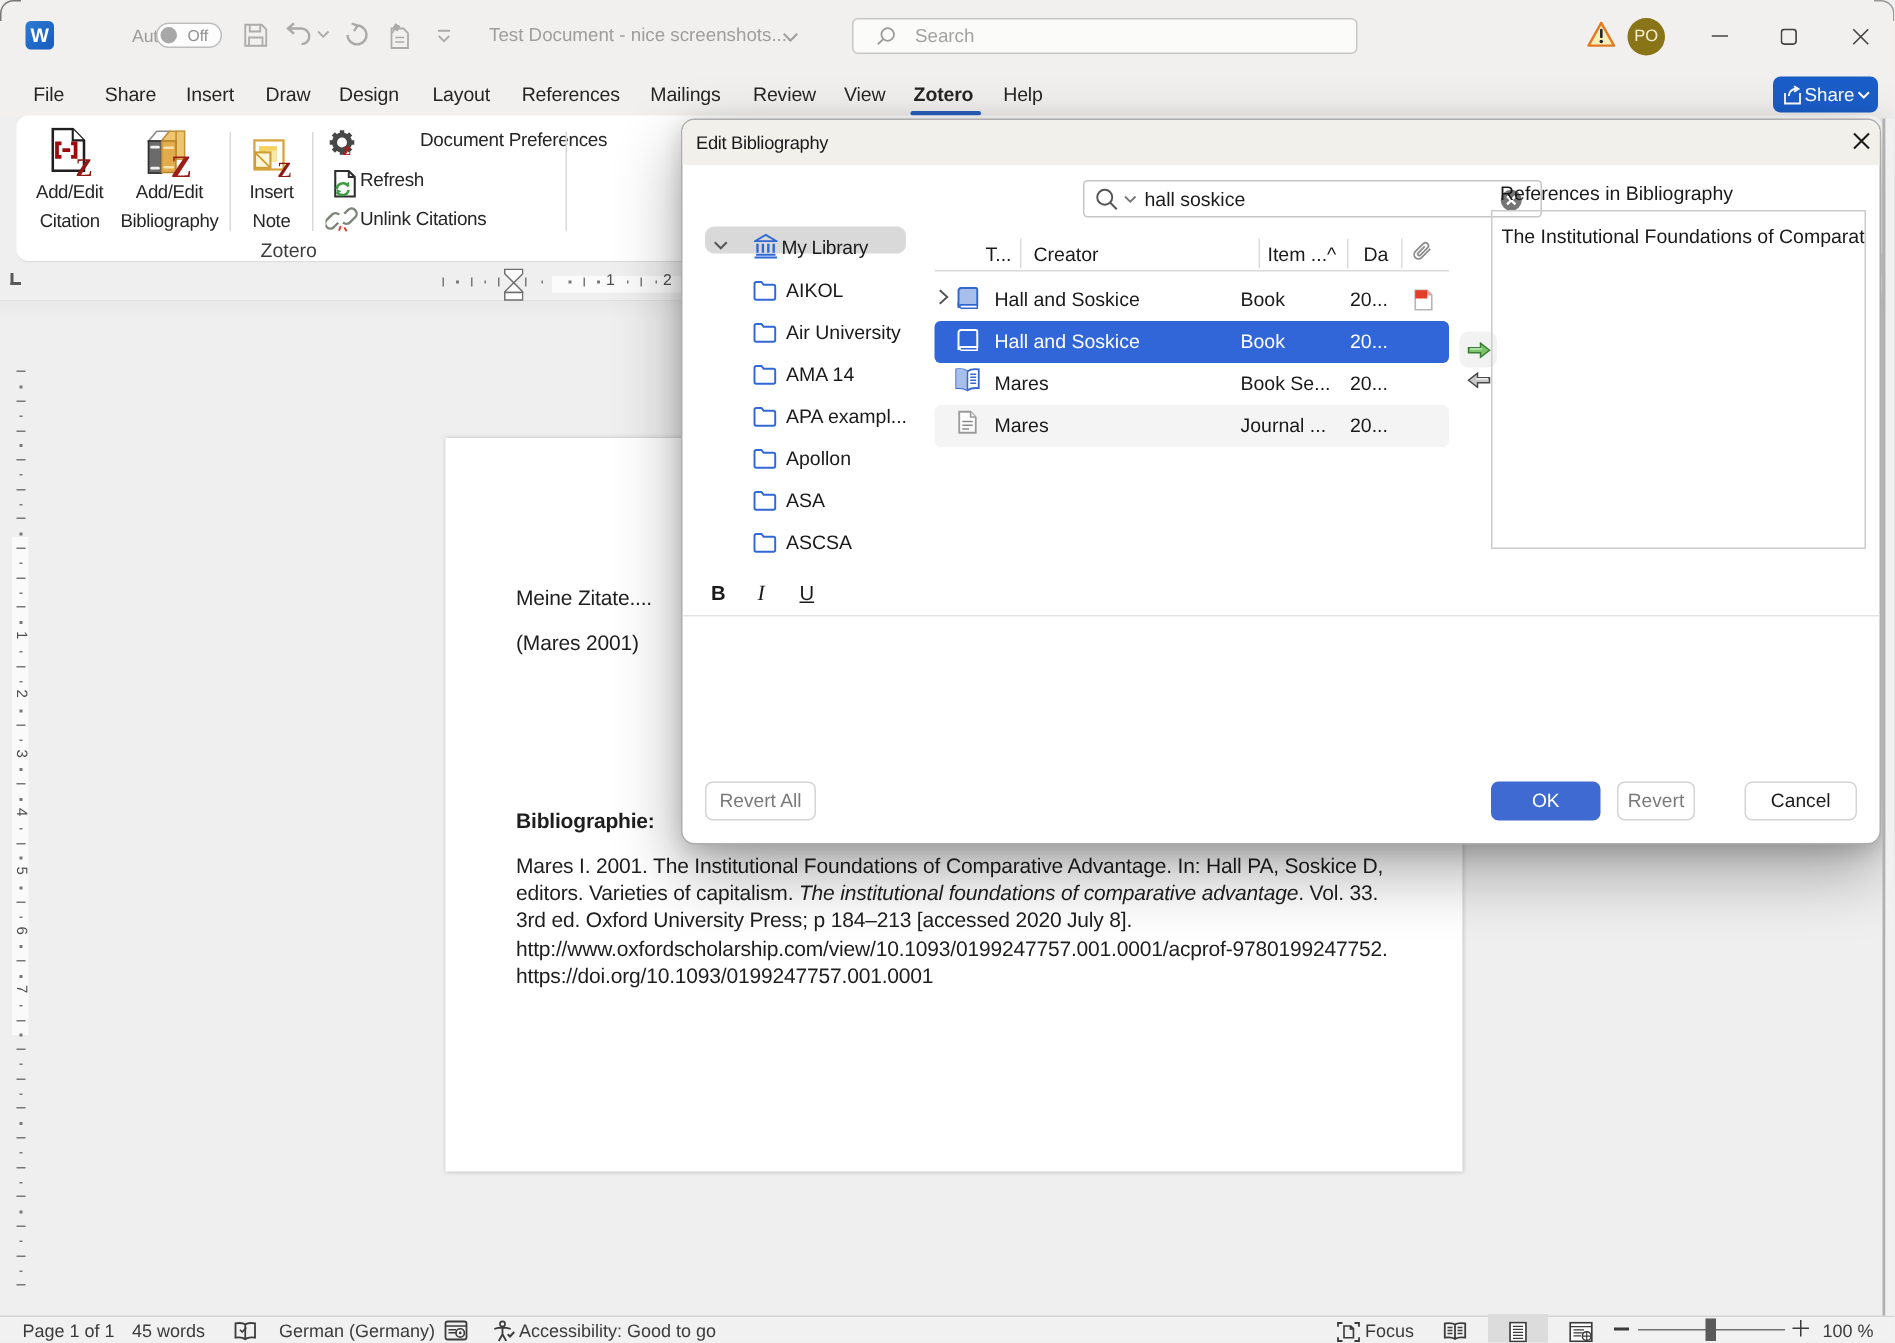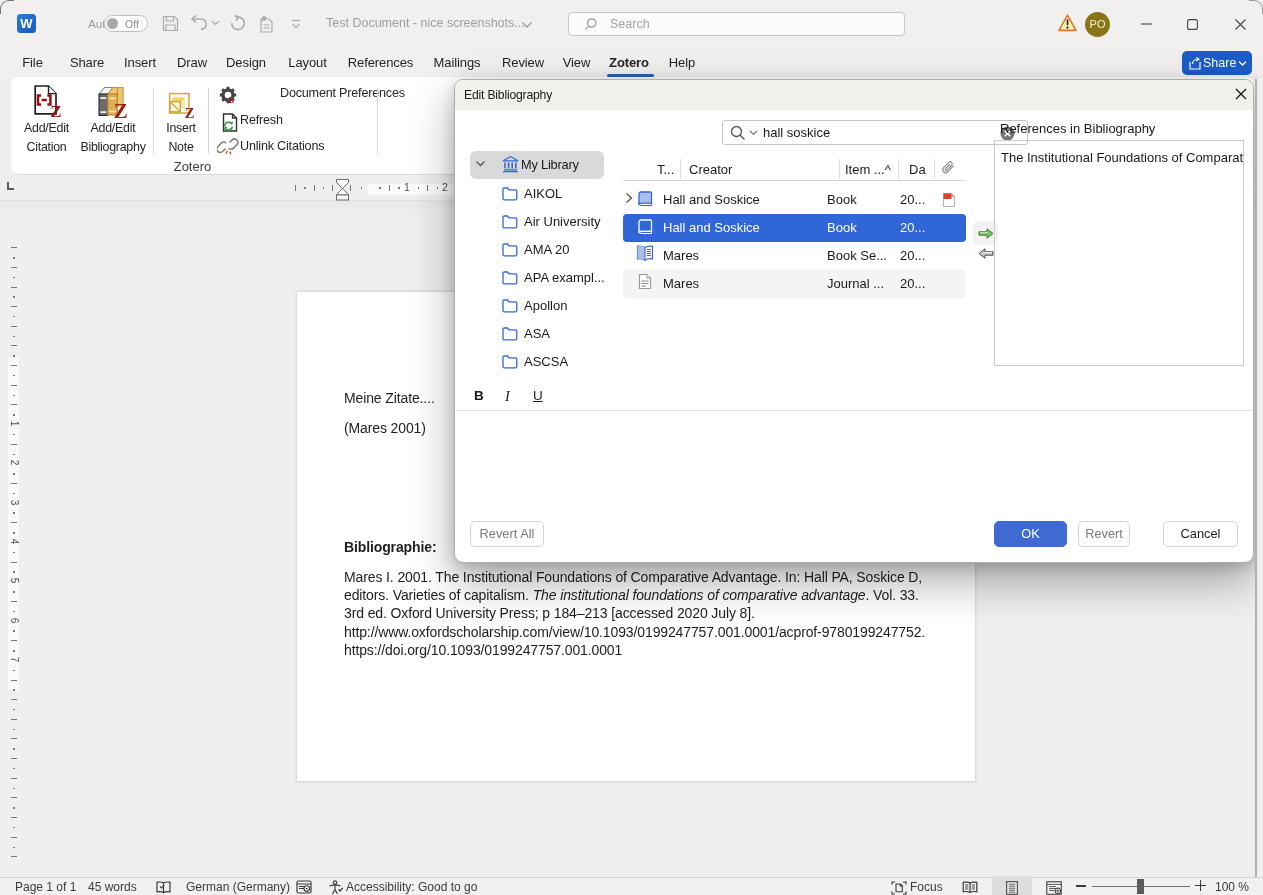--- a/index.html
+++ b/index.html
@@ -49,21 +49,21 @@
 #statusbar { left:0; top:877px; width:1263px; height:18px; background:#f2f1f1; border-top:1px solid #d4d4d4; font-size:12px; color:#3b3b3b;padding-left:16px; }
 #statusbar div { position:absolute; top:2px; }
 
 
 #dialog { left:454px; top:79px; width:800px; height:484px; background:#fff; border:1px solid #adadad; border-radius:9px;
   box-shadow:0 18px 45px rgba(0,0,0,0.33), 0 4px 14px rgba(0,0,0,0.16); }
 #dtitle { position:absolute; left:0; top:0; width:100%; height:30px; background:#f2f0eb; border-radius:8px 8px 0 0; }
 #dtitle span { position:absolute; left:9px; top:8px; font-size:12.2px; letter-spacing:-0.2px; color:#1a1a1a; }
 #dsearch { position:absolute; left:219px; top:40px; width:306px; height:25px; border:1px solid #c5c5c5; border-radius:3px; background:#fff;margin-left:48px; }
 #dsearch .qtxt { position:absolute; left:40px; top:4px; font-size:13px; color:#1a1a1a; }
-#mylib { position:absolute; left:15px; top:71px; width:134px; height:28px; background:#d9d9d9; border-radius:6px; }
+#mylib { position:absolute; left:15px; top:71px; width:134px; height:18px; background:#d9d9d9; border-radius:6px; }
 #mylib span { position:absolute; left:51px; top:6px; font-size:12.8px; letter-spacing:-0.2px; color:#1a1a1a; }
 .folder { position:absolute; left:47px; width:200px; height:28px; }
 .folder span { position:absolute; left:22px; top:6px; font-size:13px; color:#1a1a1a; }
 .lhead { position:absolute; top:82px; font-size:13px; color:#1a1a1a; }
 .hsep { position:absolute; top:79px; width:1px; height:20px; background:#dcdcdc; }
 #headline { position:absolute; left:168px; top:100px; width:343px; height:1px; background:#d9d9d9; }
 .lrow { position:absolute; left:168px; width:343px; height:28px; }
 .lrow .c1 { position:absolute; left:40px; top:6px; font-size:13px; color:#1a1a1a; }
 .lrow .c2 { position:absolute; left:204px; top:6px; font-size:13px; color:#1a1a1a; }
 .lrow .c3 { position:absolute; left:277px; top:6px; font-size:13px; color:#1a1a1a; }
@@ -440,21 +440,21 @@
   <div class="folder" style="top:128px;">
       <svg style="position:absolute;left:0px;top:6px" width="16" height="15" viewBox="0 0 16 15">
         <path d="M1 3.2 a1.2 1.2 0 0 1 1.2 -1.2 h3.4 l1.5 1.8 h6.5 a1.2 1.2 0 0 1 1.2 1.2 v7.6 a1.2 1.2 0 0 1 -1.2 1.2 h-11.4 a1.2 1.2 0 0 1 -1.2 -1.2 z" fill="none" stroke="#3168d8" stroke-width="1.3"></path>
       </svg>
       <span>Air University</span>
     </div>
   <div class="folder" style="top:156px;">
       <svg style="position:absolute;left:0px;top:6px" width="16" height="15" viewBox="0 0 16 15">
         <path d="M1 3.2 a1.2 1.2 0 0 1 1.2 -1.2 h3.4 l1.5 1.8 h6.5 a1.2 1.2 0 0 1 1.2 1.2 v7.6 a1.2 1.2 0 0 1 -1.2 1.2 h-11.4 a1.2 1.2 0 0 1 -1.2 -1.2 z" fill="none" stroke="#3168d8" stroke-width="1.3"></path>
       </svg>
-      <span>AMA 20</span>
+      <span>AMA 14</span>
     </div>
   <div class="folder" style="top:184px;">
       <svg style="position:absolute;left:0px;top:6px" width="16" height="15" viewBox="0 0 16 15">
         <path d="M1 3.2 a1.2 1.2 0 0 1 1.2 -1.2 h3.4 l1.5 1.8 h6.5 a1.2 1.2 0 0 1 1.2 1.2 v7.6 a1.2 1.2 0 0 1 -1.2 1.2 h-11.4 a1.2 1.2 0 0 1 -1.2 -1.2 z" fill="none" stroke="#3168d8" stroke-width="1.3"></path>
       </svg>
       <span>APA exampl...</span>
     </div>
   <div class="folder" style="top:212px;">
       <svg style="position:absolute;left:0px;top:6px" width="16" height="15" viewBox="0 0 16 15">
         <path d="M1 3.2 a1.2 1.2 0 0 1 1.2 -1.2 h3.4 l1.5 1.8 h6.5 a1.2 1.2 0 0 1 1.2 1.2 v7.6 a1.2 1.2 0 0 1 -1.2 1.2 h-11.4 a1.2 1.2 0 0 1 -1.2 -1.2 z" fill="none" stroke="#3168d8" stroke-width="1.3"></path>

